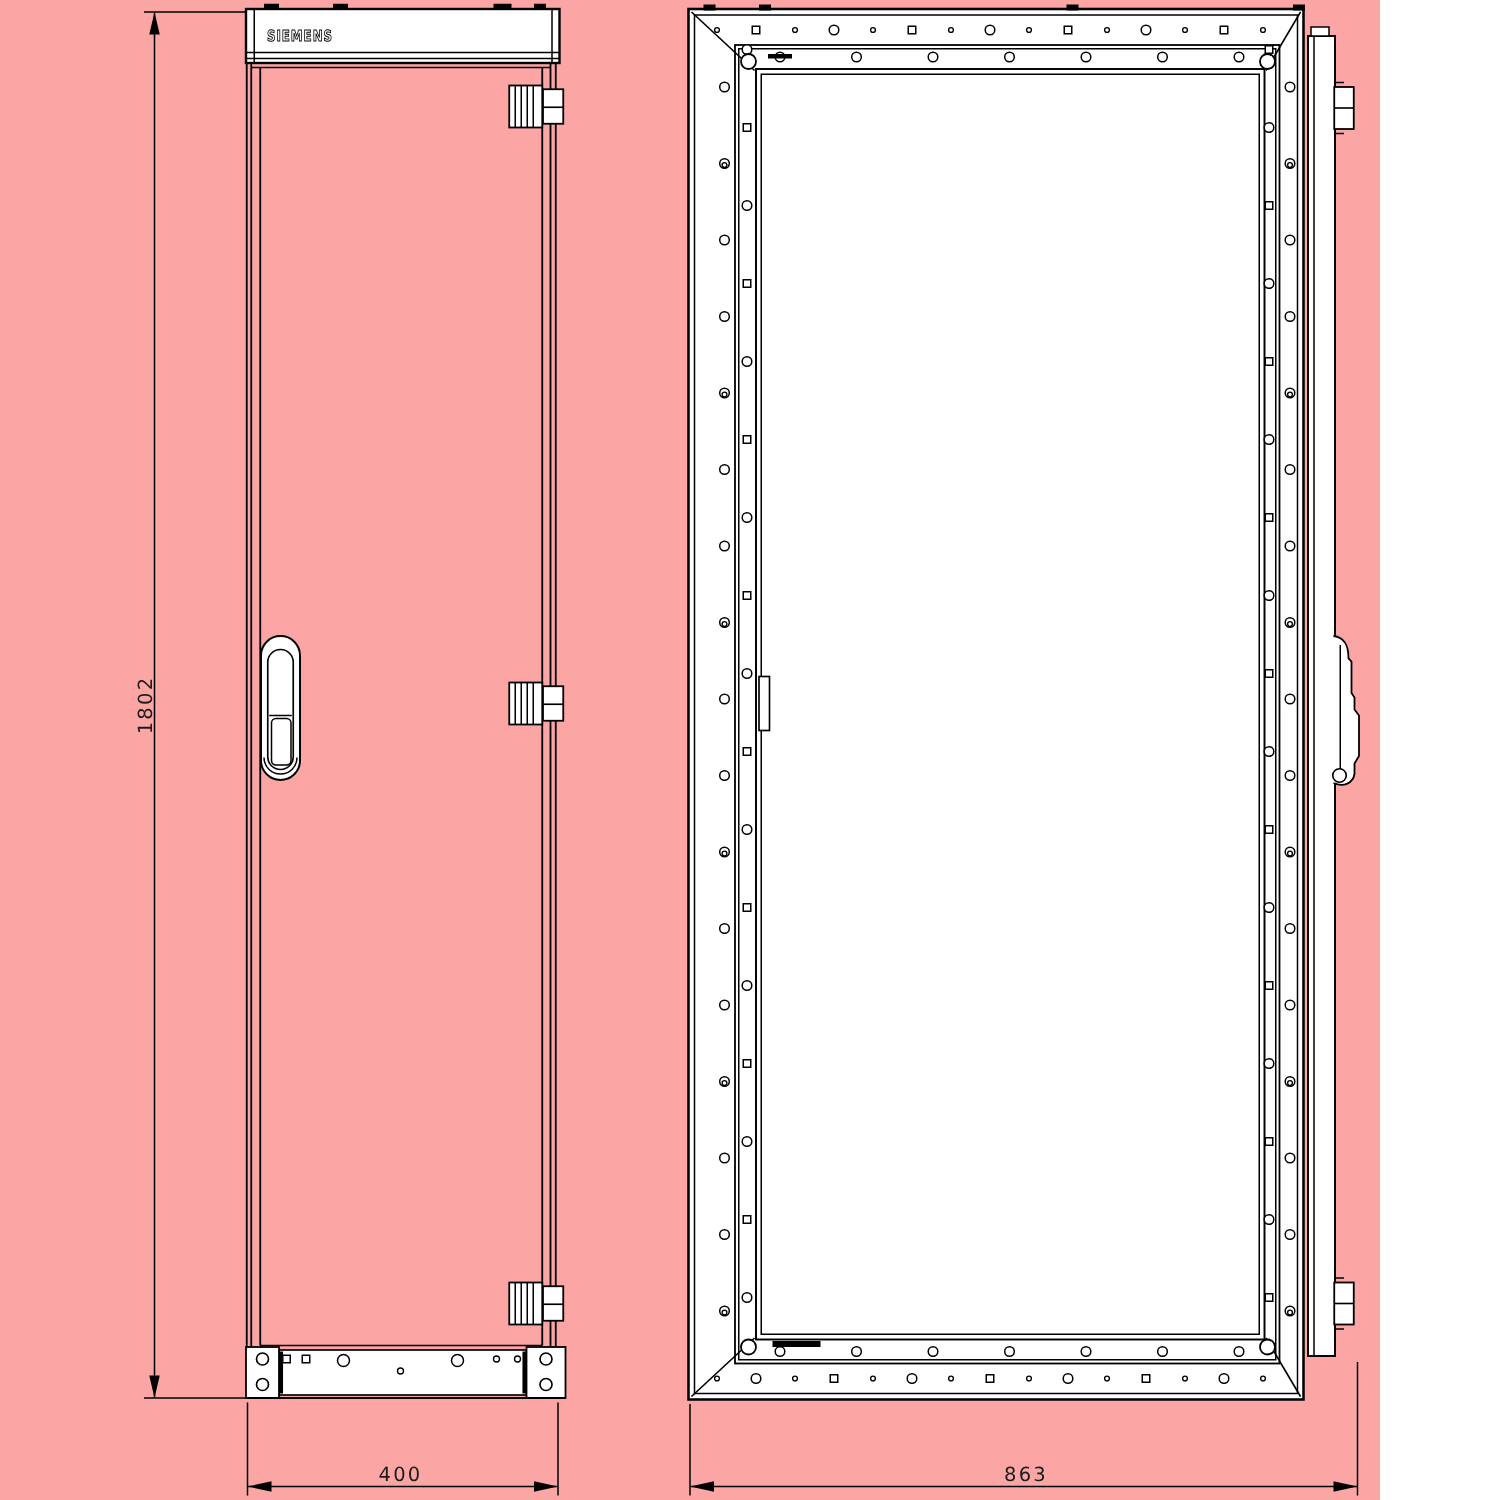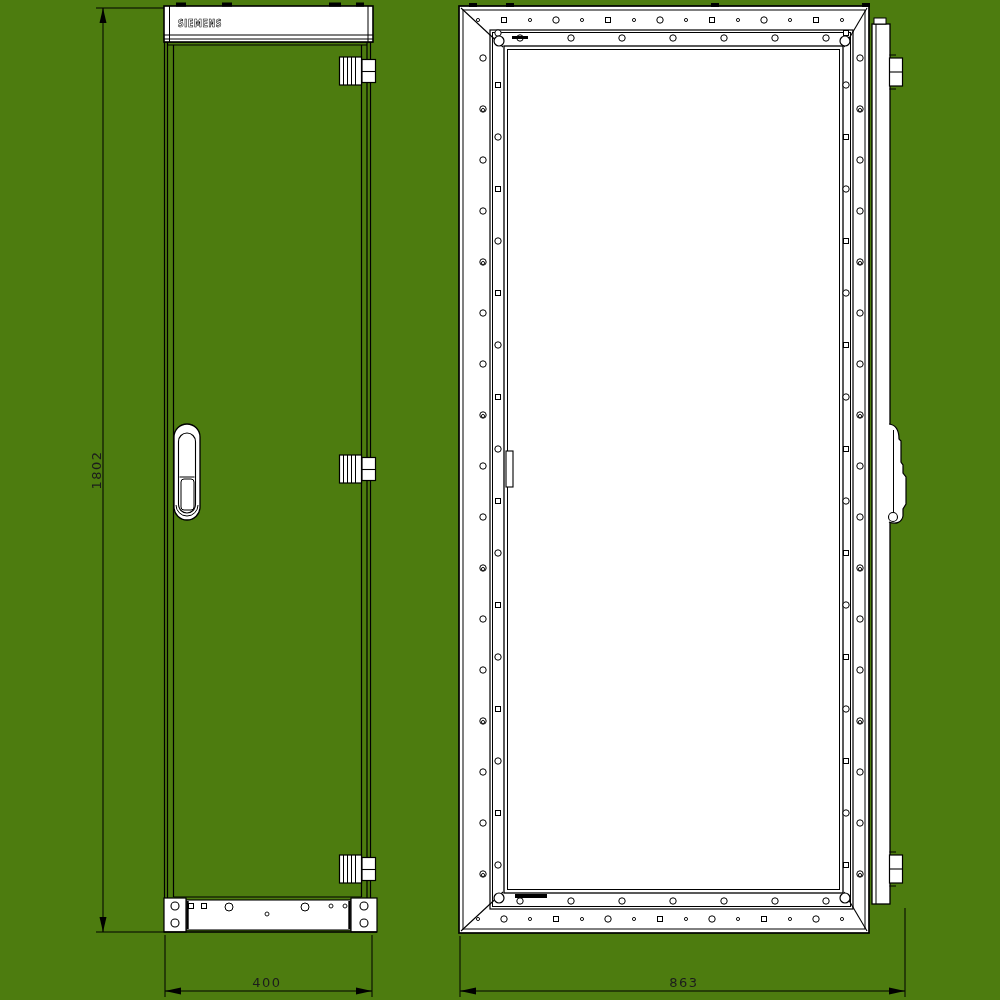--- a/index.html
+++ b/index.html
@@ -1,16 +1,16 @@
 <!DOCTYPE html>
 <html><head>
 <meta charset="utf-8">
 <style>
   html,body{margin:0;padding:0;background:#fff;}
-  .stage{position:relative;width:1000px;height:1000px;background:#4d7c0f;overflow:hidden;}
+  .stage{position:relative;width:920px;height:1000px;background:#fca5a5;overflow:hidden;}
   svg{display:block;}
   text{font-family:"DejaVu Sans", sans-serif;}
   .dim-label{font-size:13px;fill:#1c1c1c;letter-spacing:1.5px;}
   .logo-text{font-size:10px;font-weight:bold;fill:#ffffff;stroke:#000000;stroke-width:0.65;letter-spacing:0.8px;}
 </style>
 </head>
 <body>
 
 <div class="stage">
   <svg id="drawing" width="1000" height="1000" viewBox="0 0 1000 1000">

